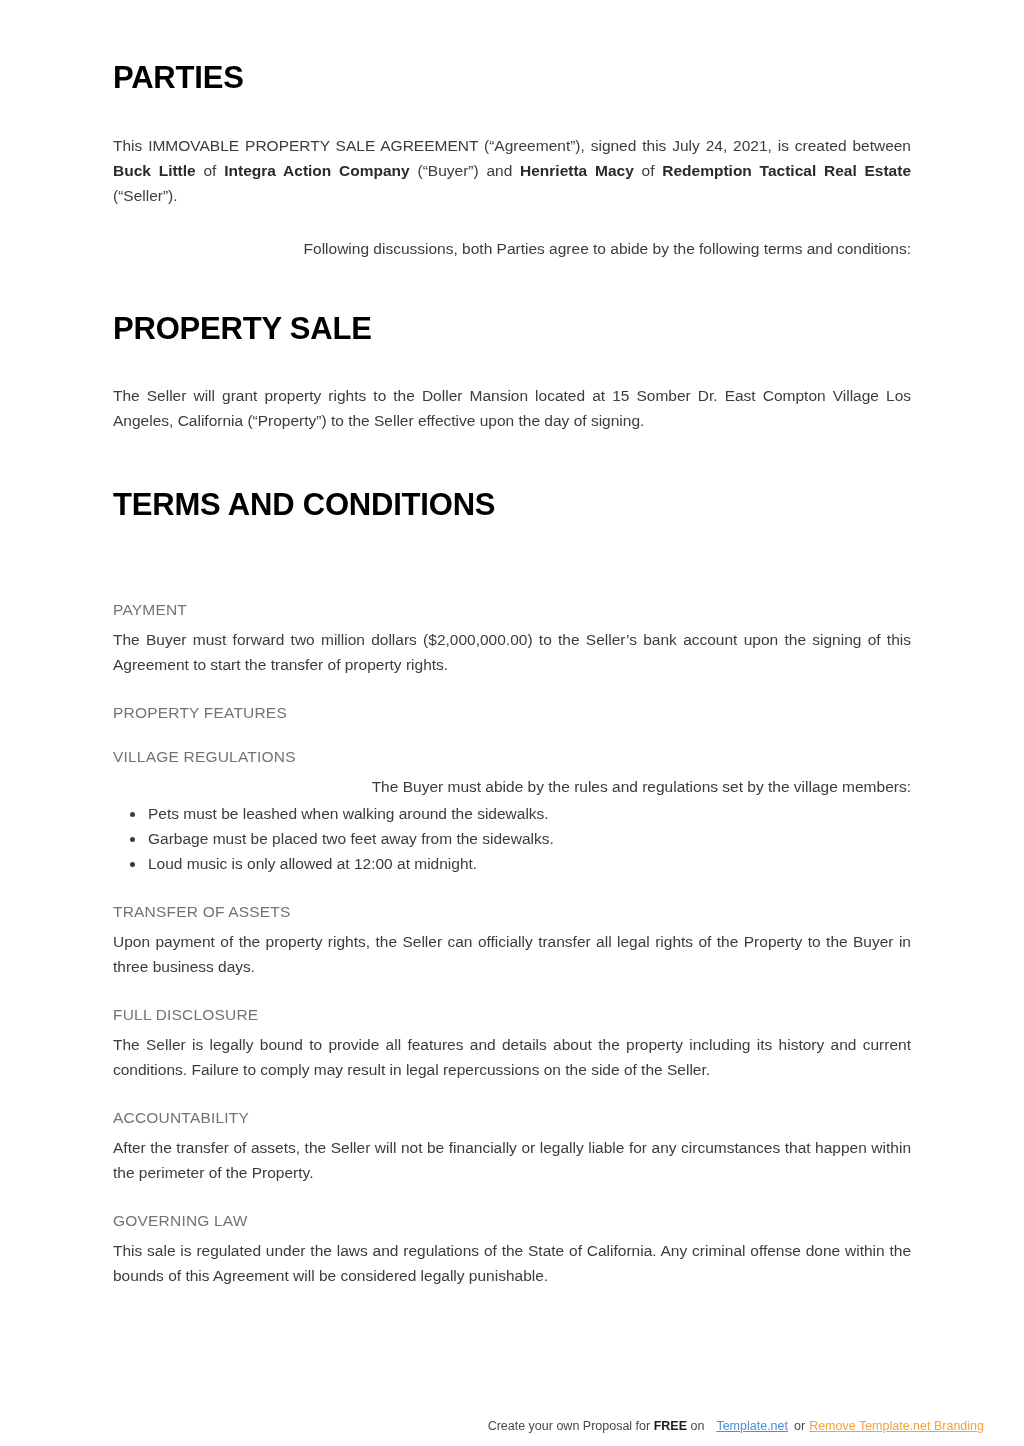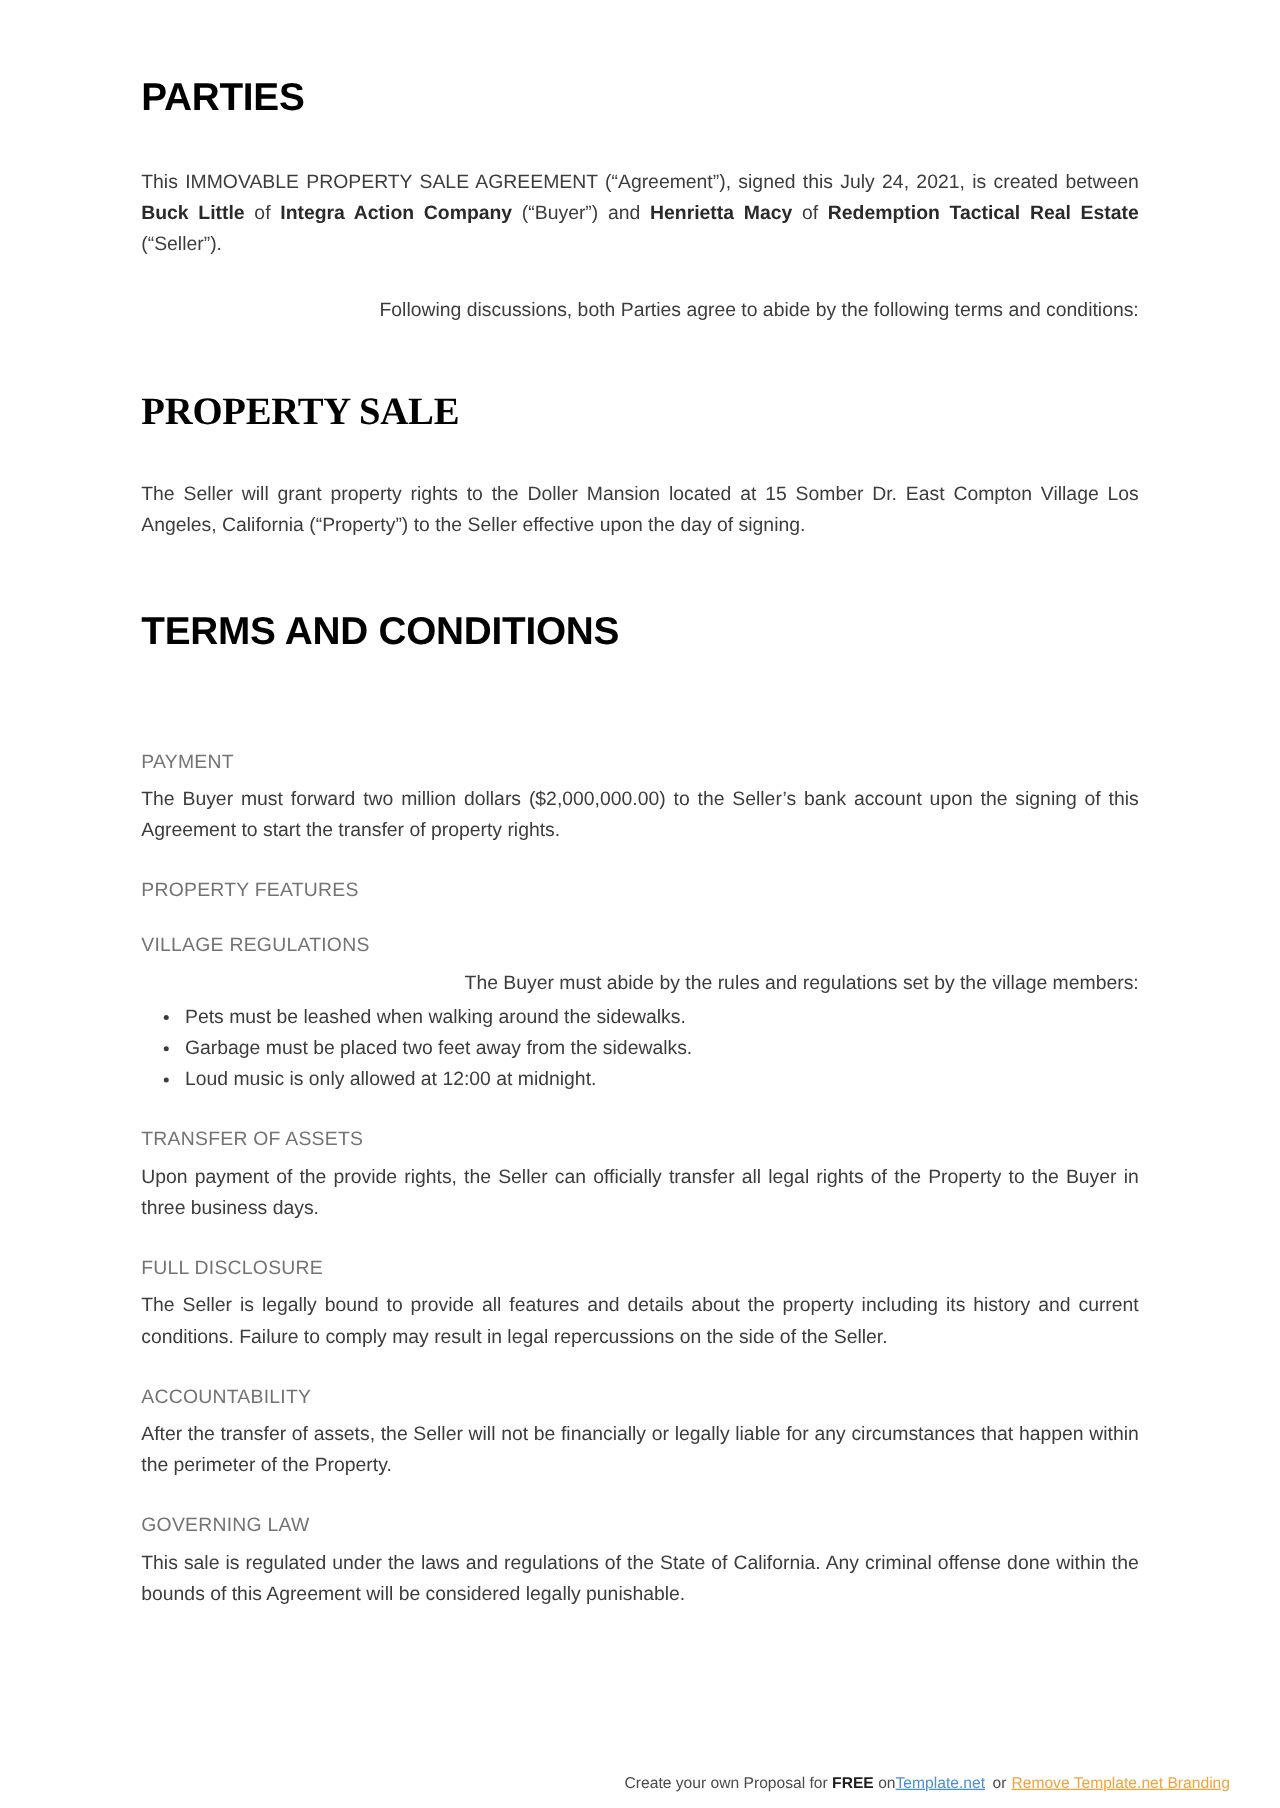--- a/index.html
+++ b/index.html
@@ -16,21 +16,21 @@
     padding: 60px 113px 0 113px;
   }
   .h1 {
     font-size: 31px;
     line-height: 36px;
     font-weight: 700;
     letter-spacing: -0.2px;
     color: #000000;
     margin: 0;
   }
-  .h1.mt-property { margin-top: 50px; font-family: Liberation Serif, serif; }
+  .h1.mt-property { margin-top: 50px; }
   .h1.mt-terms   { margin-top: 54px; }
   .body {
     font-size: 15.5px;
     line-height: 25px;
     color: #3c3c3c;
     margin: 0;
     text-align: right;
   }
   .justify { text-align: justify; }
   .b { font-weight: 700; color: #2a2a2a; }
@@ -63,21 +63,21 @@
     font-size: 12.5px;
     line-height: 16px;
     color: #4a4a4a;
     white-space: nowrap;
   }
   .footer b { color: #1d1d1d; font-weight: 700; }
   .footer a {
     text-decoration: underline;
     cursor: pointer;
   }
-  .footer a.link1 { }
+  .footer a.link1 { margin-left: 12px; }
   .footer .or { margin: 0 4px 0 6px; }
 </style>
 </head>
 <body>
 
 <div class="page">
 
   <h1 class="h1">PARTIES</h1>
 
   <p class="body justify intro"><span>This IMMOVABLE PROPERTY SALE AGREEMENT (“Agreement”), signed this July 24, 2021, is created between </span><span class="b">Buck Little</span><span> of </span><span class="b">Integra Action Company</span><span> (“Buyer”) and </span><span class="b">Henrietta Macy</span><span> of </span><span class="b">Redemption Tactical Real Estate</span><span> (“Seller”).</span></p>
@@ -104,21 +104,21 @@
     <p class="body">The Buyer must abide by the rules and regulations set by the village members:</p>
     <ul class="bullets">
       <li>Pets must be leashed when walking around the sidewalks.</li>
       <li>Garbage must be placed two feet away from the sidewalks.</li>
       <li>Loud music is only allowed at 12:00 at midnight.</li>
     </ul>
   </section>
 
   <section class="term">
     <h2 class="term-title">TRANSFER OF ASSETS</h2>
-    <p class="body justify">Upon payment of the provide rights, the Seller can officially transfer all legal rights of the Property to the Buyer in three business days.</p>
+    <p class="body justify">Upon payment of the property rights, the Seller can officially transfer all legal rights of the Property to the Buyer in three business days.</p>
   </section>
 
   <section class="term">
     <h2 class="term-title">FULL DISCLOSURE</h2>
     <p class="body justify">The Seller is legally bound to provide all features and details about the property including its history and current conditions. Failure to comply may result in legal repercussions on the side of the Seller.</p>
   </section>
 
   <section class="term">
     <h2 class="term-title">ACCOUNTABILITY</h2>
     <p class="body justify">After the transfer of assets, the Seller will not be financially or legally liable for any circumstances that happen within the perimeter of the Property.</p>

